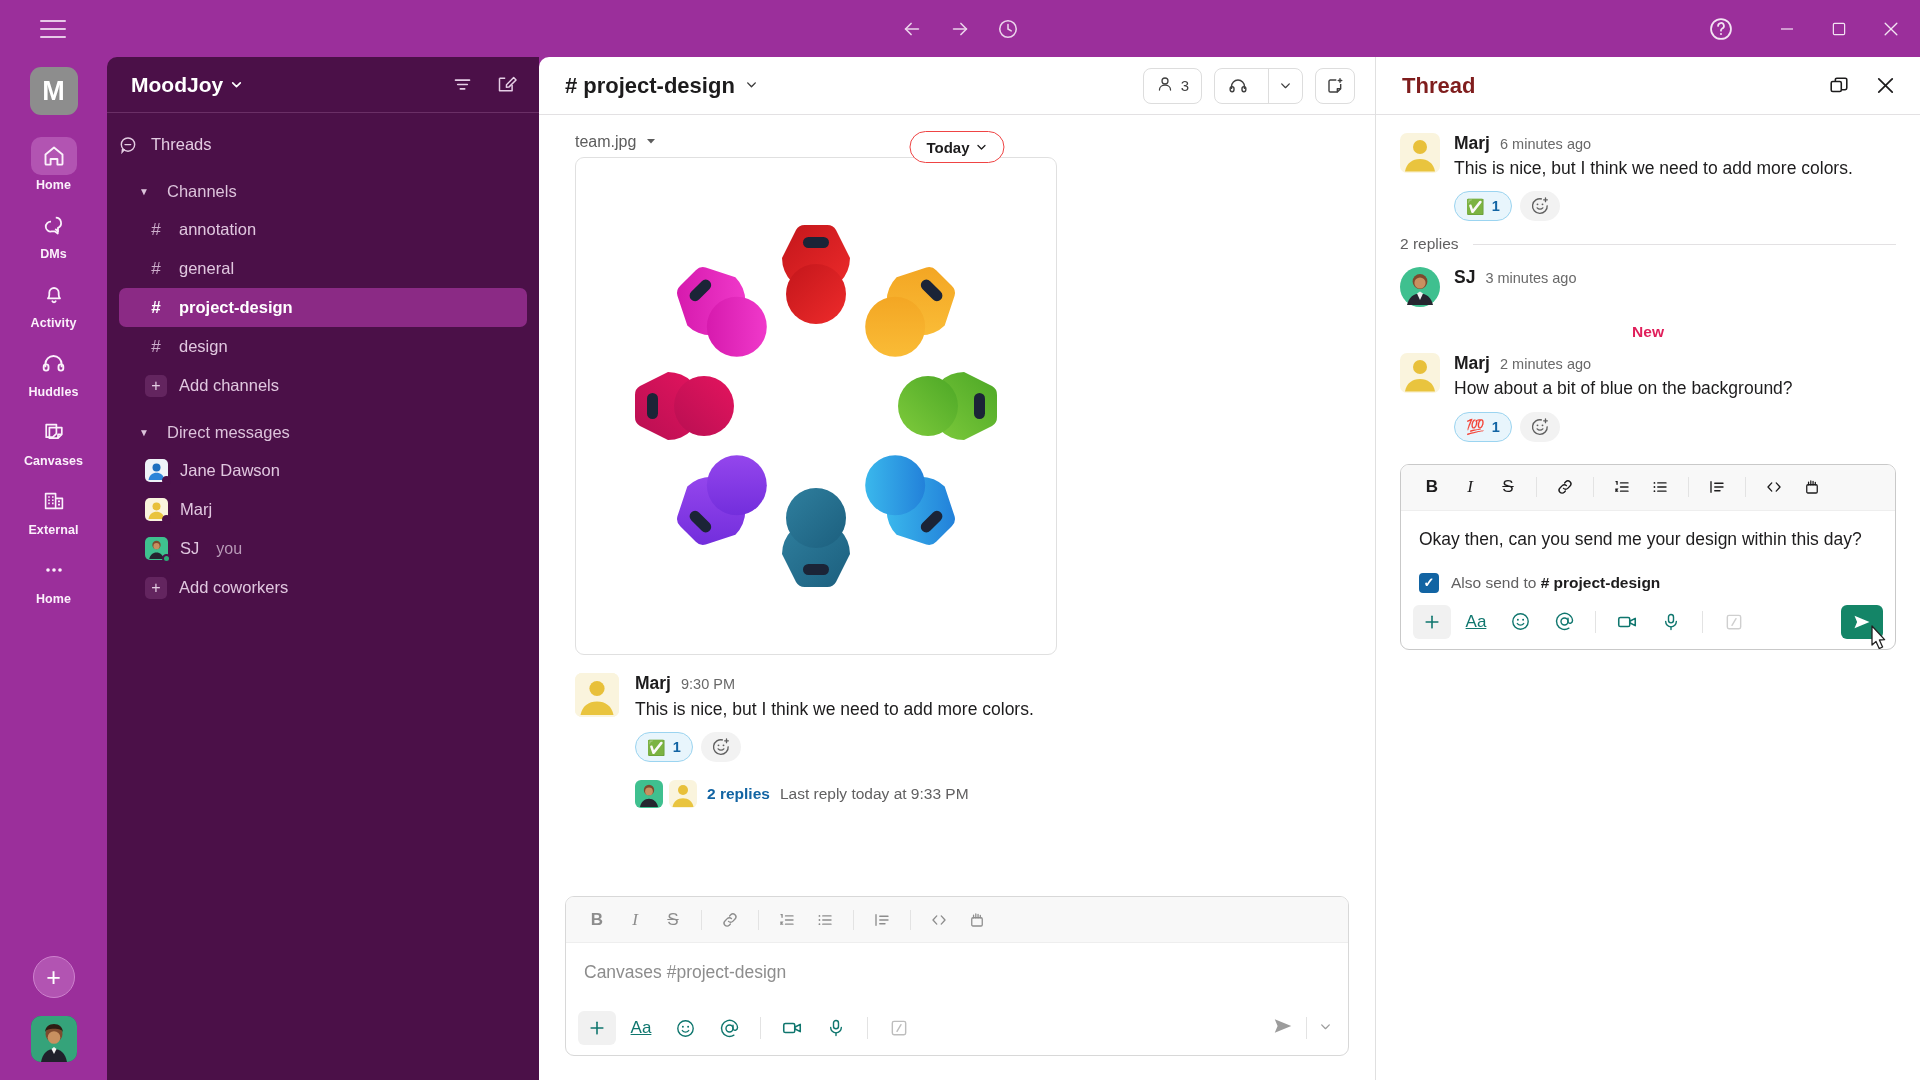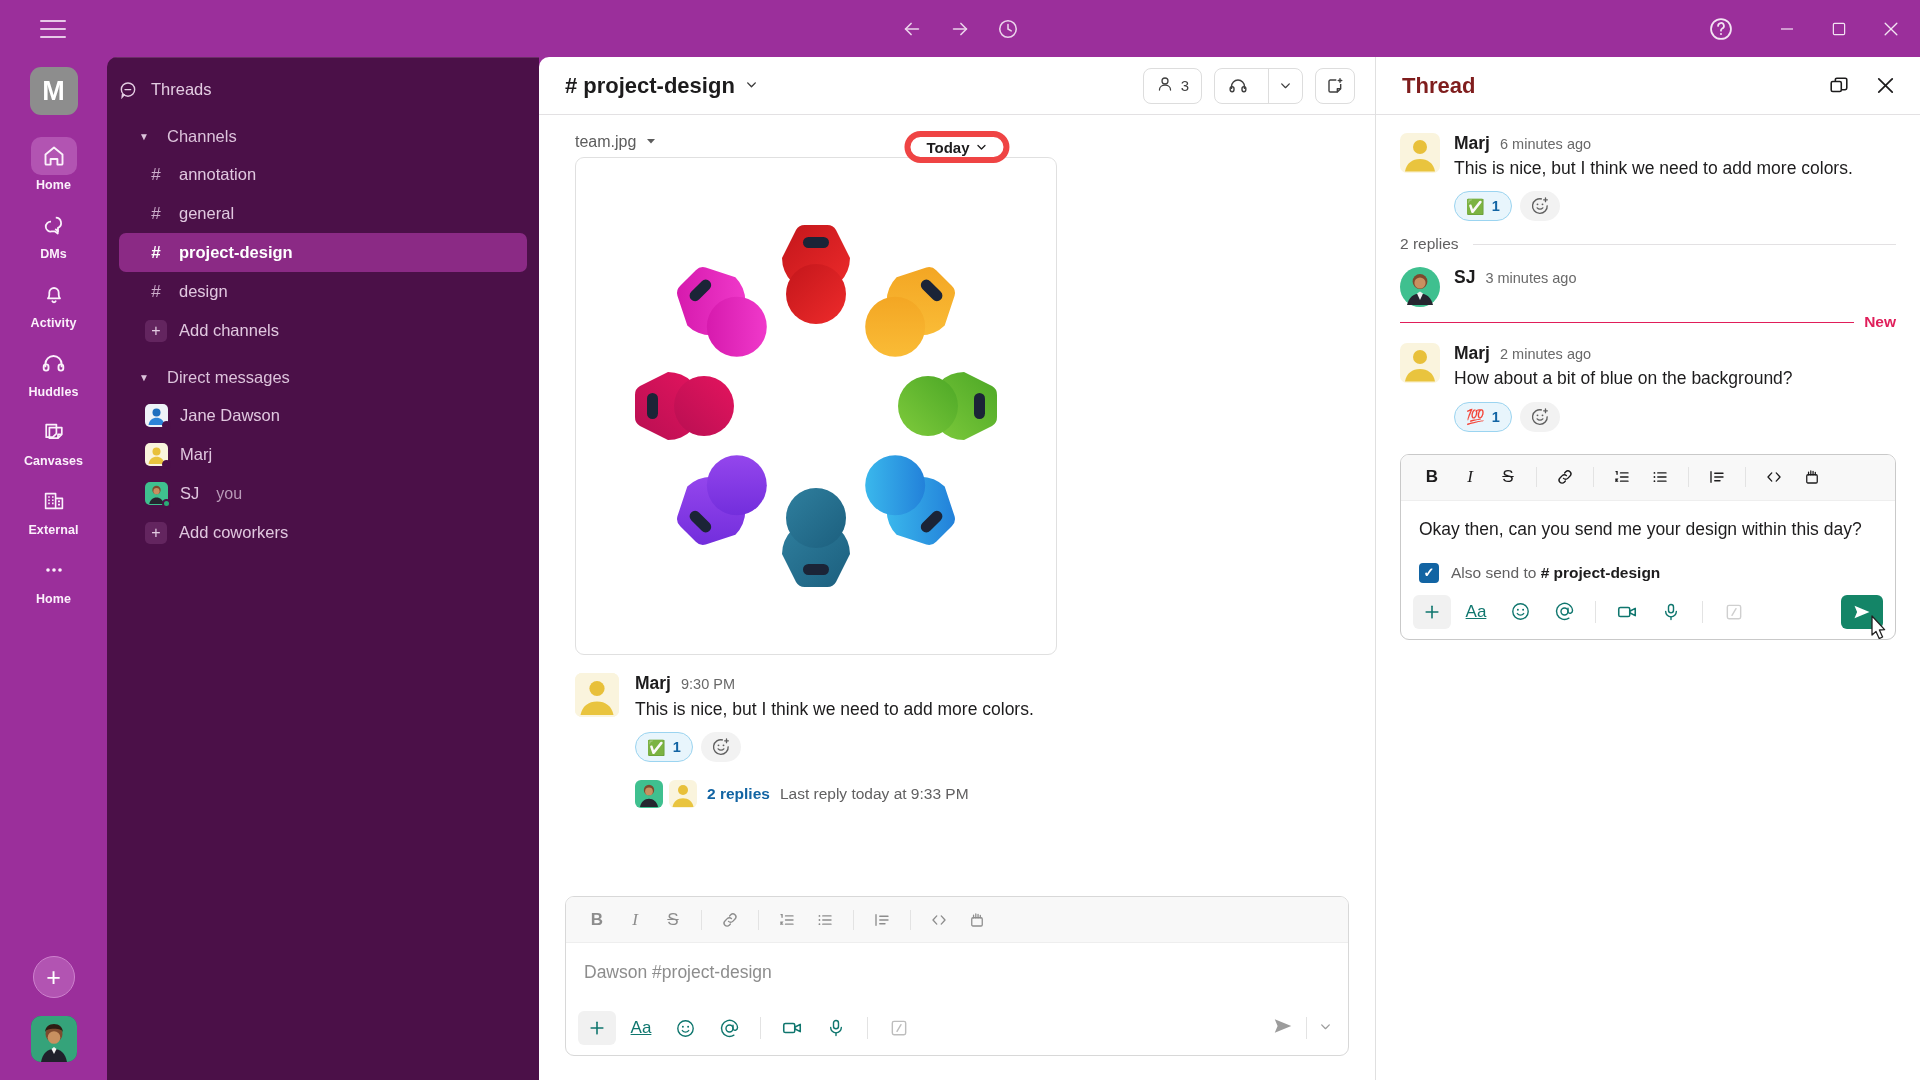--- a/index.html
+++ b/index.html
@@ -257,21 +257,21 @@
   }
 
   .msgs {
     flex: 1; overflow: hidden; position: relative;
     padding: 0 0 6px 0;
   }
   .date-pill {
     position: absolute; left: 50%; transform: translateX(-50%);
     top: 16px; z-index: 5;
     height: 32px; padding: 0 16px;
-    border: 6px solid #ef4444; border-radius: 16px; background: #fff;
+    border: 1px solid #ef4444; border-radius: 16px; background: #fff;
     display: flex; align-items: center; gap: 6px;
     font-size: 15px; color: #1d1c1d; font-weight: 600;
     cursor: pointer;
   }
   .filename {
     padding: 18px 0 6px 36px;
     font-size: 16px; color: #5C5C5C;
     display: flex; align-items: center; gap: 9px; cursor: pointer;
   }
   .img-card {
@@ -374,21 +374,21 @@
   .th-av { width: 40px; height: 40px; flex: 0 0 40px; border-radius: 7px; overflow: hidden; }
   .th-text { font-size: 17.5px; color: #1D1C1D; line-height: 1.45; margin-top: 2px; }
   .replies-divider {
     display: flex; align-items: center; gap: 14px;
     padding: 14px 24px 6px 24px;
   }
   .replies-divider .lbl { font-size: 15.5px; color: #616061; white-space: nowrap; }
   .replies-divider .ln { flex: 1; height: 1px; background: #E3E1E3; }
   .new-divider {
     display: flex; align-items: center; gap: 10px;
-    padding: 0 24px; margin: 6px 0 4px 0;
+    padding: 0 24px; margin: 6px 0 4px 0; flex-direction: column;
   }
   .new-divider .ln { flex: 1; height: 1px; background: #E01E5A; }
   .new-divider .lbl { color: #E01E5A; font-size: 15.5px; font-weight: bold; }
 
   .th-composer {
     margin: 22px 24px 20px 24px;
     border: 1px solid #C9C9C9; border-radius: 9px; overflow: hidden;
   }
   .th-checkline {
     display: flex; align-items: center; gap: 12px;
@@ -560,20 +560,43 @@
             <path d="M14 17c0-6 4-9 9-9s9 3 9 9c0-3-4-4.2-9-4.2S14 14 14 17z" fill="#2E1C12"></path>
             <circle cx="23" cy="21.5" r="6.3" fill="#C89060"></circle>
             <path d="M10 46c1.6-8.6 6.6-13 13-13s11.4 4.4 13 13z" fill="#20202B"></path>
             <path d="M20.5 33l2.5 5 2.5-5-2.5-2z" fill="#F2F2F2"></path>
           </svg>
         </div>
       </div>
     </div>
 
     <div class="sidebar">
+      <div class="sb-head">
+        <div class="sb-title">
+          <span>MoodJoy</span>
+          <svg width="13" height="13" viewBox="0 0 24 24" fill="none" stroke="currentColor" stroke-width="3" stroke-linecap="round" stroke-linejoin="round">
+              <polyline points="5 9 12 16 19 9"></polyline>
+            </svg>
+        </div>
+        <div class="sb-head-actions">
+          <div class="sb-icon-btn">
+            <svg width="21" height="21" viewBox="0 0 24 24" fill="none" stroke="currentColor" stroke-width="1.9" stroke-linecap="round">
+                <line x1="4" y1="7" x2="20" y2="7"></line>
+                <line x1="6.5" y1="12" x2="17.5" y2="12"></line>
+                <line x1="9.5" y1="17" x2="14.5" y2="17"></line>
+              </svg>
+          </div>
+          <div class="sb-icon-btn">
+            <svg width="21" height="21" viewBox="0 0 24 24" fill="none" stroke="currentColor" stroke-width="1.7" stroke-linejoin="round">
+                <path d="M4 4.8h6.5M4 4.8v14.4h14.4v-6.6"></path>
+                <path d="M20.2 4.1 12 12.3l-.1 2.8 2.8-.1 8.2-8.2z"></path>
+              </svg>
+          </div>
+        </div>
+      </div>
       <div class="sb-divider"></div>
 
       <div class="sb-scroll">
         <div class="sb-row">
           <span class="rw-ico">
             <svg width="20" height="20" viewBox="0 0 24 24" fill="none" stroke="currentColor" stroke-width="1.7" stroke-linecap="round">
                 <circle cx="12" cy="11.5" r="8"></circle>
                 <line x1="8.4" y1="11.5" x2="15.2" y2="11.5"></line>
                 <path d="M7.5 17.6 5 20.4l.4-3.4"></path>
               </svg>
@@ -890,21 +913,21 @@
                 <polyline points="15 6.5 20 12 15 17.5"></polyline>
               </svg>
           </div>
           <div class="fmt">
             <svg width="18" height="18" viewBox="0 0 24 24" fill="none" stroke="currentColor" stroke-width="1.7" stroke-linejoin="round">
                 <rect x="5" y="9" width="14" height="11" rx="1.6"></rect>
                 <path d="M7.4 9V5.4M10.4 9V4M13.4 9V4.4M16.4 9V5.8" stroke-linecap="round"></path>
               </svg>
           </div>
         </div>
-        <div class="composer-input">Dawson #project-design</div>
+        <div class="composer-input">Canvases #project-design</div>
         <div class="actbar">
           <div class="act plus">
             <svg width="20" height="20" viewBox="0 0 24 24" stroke="currentColor" stroke-width="1.9" stroke-linecap="round">
                 <line x1="12" y1="5" x2="12" y2="19"></line>
                 <line x1="5" y1="12" x2="19" y2="12"></line>
               </svg>
           </div>
           <div class="act" style="text-decoration:underline;font-size:17px">Aa</div>
           <div class="act">
             <svg width="21" height="21" viewBox="0 0 24 24" fill="none" stroke="currentColor" stroke-width="1.6">

